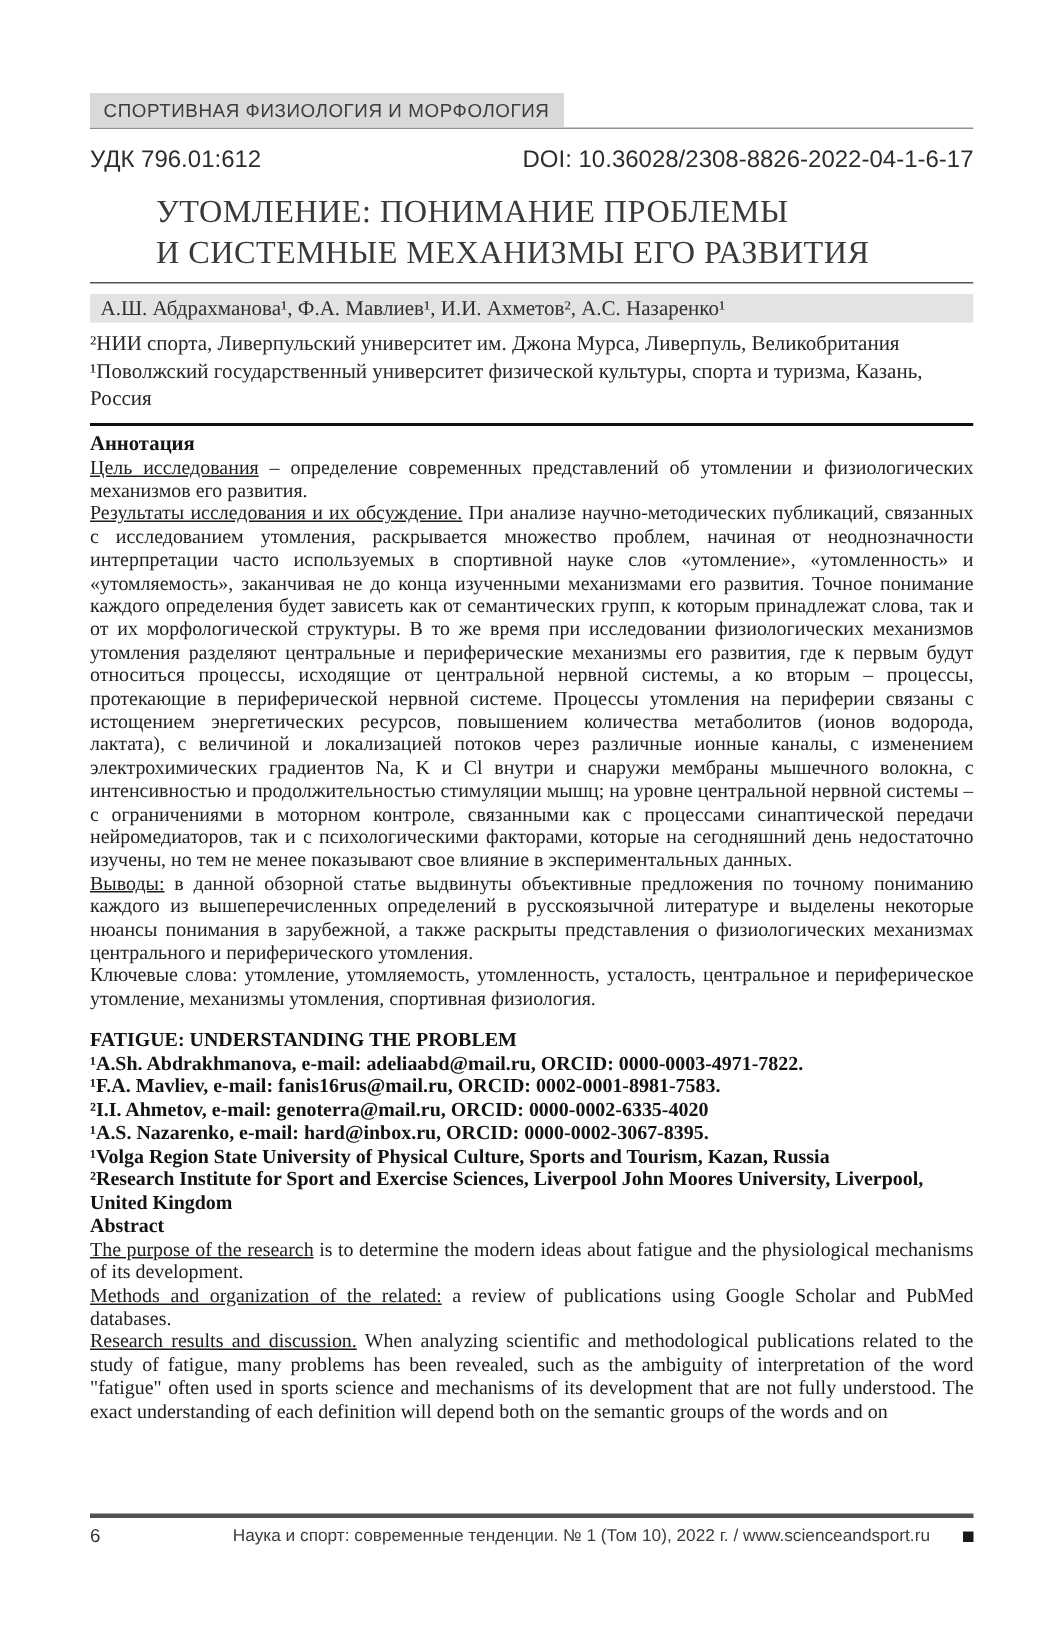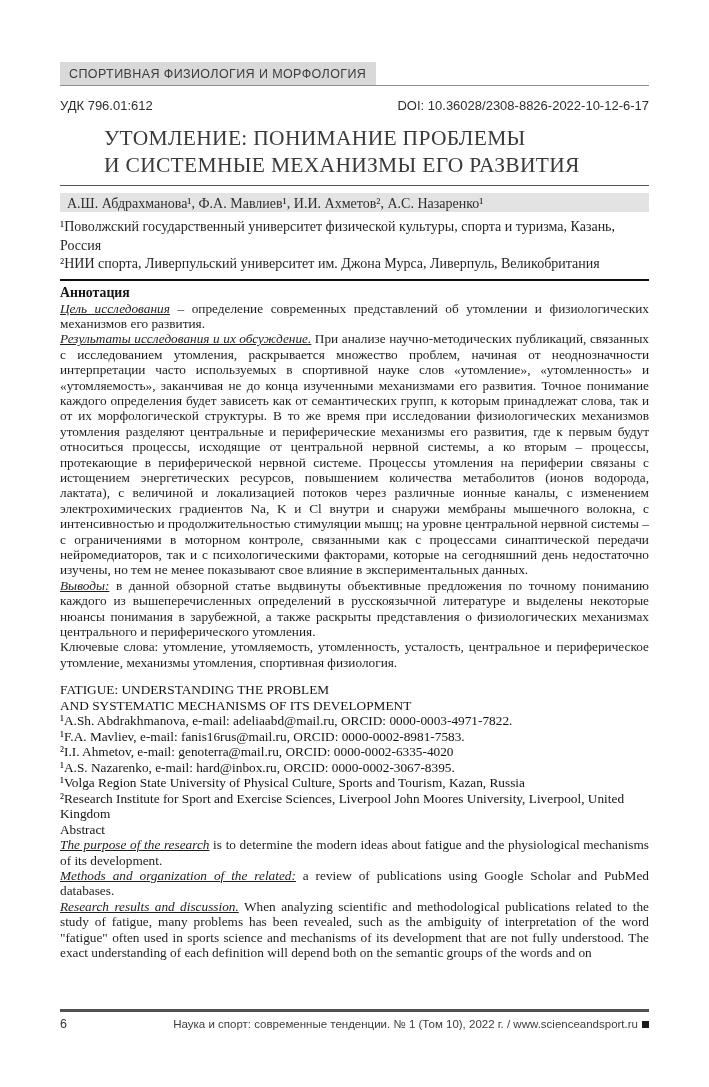--- a/index.html
+++ b/index.html
@@ -11,93 +11,92 @@
   *{margin:0;padding:0;box-sizing:border-box;}
   html,body{width:709px;height:1087px;background:#ffffff;}
   body{font-family:"Liberation Serif","DejaVu Serif",serif;color:var(--text_main);position:relative;overflow:hidden;}
   .content{position:absolute;left:60px;width:589px;top:0;height:1004px;overflow:hidden;}
 
   .band-row{margin-top:62px;border-bottom:1.5px solid #8f8f8f;}
   .band-label{display:inline-block;background:var(--band_bg);padding:5px 10px 4px 9px;
     font-family:"Liberation Sans","DejaVu Sans",sans-serif;font-size:12.5px;letter-spacing:.4px;color:#3c3c3c;vertical-align:bottom;}
 
   .meta-row{display:flex;justify-content:space-between;margin-top:12px;
-    font-family:"Liberation Sans","DejaVu Sans",sans-serif;font-size:13px;color:#2d2d2d;}
+    font-family:"Liberation Sans","DejaVu Sans",sans-serif;font-size:16px;color:#2d2d2d;}
 
   .title{margin-top:12px;font-size:21.5px;line-height:27px;letter-spacing:.3px;color:#3a3a3a;margin-left:44px;}
   .title-rule{margin-top:6px;border-top:1.5px solid #555;}
 
   .authors-bar{margin-top:7px;background:var(--authors_bg);padding:3px 7px 0 7px;font-size:14px;color:#2f2f2f;}
 
   .affiliations{margin-top:6px;font-size:14px;line-height:18.5px;color:#262626;}
 
   .thick-rule{margin-top:5px;border-top:2.5px solid #0f0f0f;}
 
   .abstract-ru{margin-top:4px;}
   .sec-heading{font-weight:bold;font-size:13.8px;line-height:16px;color:#141414;font-family:Liberation Serif, serif;}
   .para{font-size:13.3px;line-height:15.4px;text-align:justify;color:var(--text_main);}
-  .lead.underline{text-decoration:underline;font-style:italic;}
+  .lead.underline{text-decoration:underline;}
   .lead.bold{font-weight:normal;}
 
   .abstract-en{margin-top:12px;}
-  .en-line{font-size:13.3px;line-height:15.5px;font-weight:normal;color:#131313;}
+  .en-line{font-size:13.3px;line-height:15.5px;font-weight:bold;color:#131313;}
 
   .footer{position:absolute;left:60px;width:589px;top:1009px;border-top:3px solid #515151;padding-top:5px;
     display:flex;justify-content:space-between;align-items:center;
     font-family:"Liberation Sans","DejaVu Sans",sans-serif;font-size:11.5px;color:#3c3c3c;}
   .page-num{font-size:12.5px;color:#333;}
-  .footer-right{display:flex;align-items:center;gap:4px;justify-content:flex-end;}
+  .footer-right{display:flex;align-items:center;gap:22px;justify-content:flex-end;}
   .square{width:7px;height:7px;background:#1a1a1a;display:inline-block;}
 </style>
 </head>
 <body>
 
 <div class="content">
 
   <div class="band-row">
     <span class="band-label">СПОРТИВНАЯ ФИЗИОЛОГИЯ И МОРФОЛОГИЯ</span>
   </div>
 
   <div class="meta-row">
     <span>УДК 796.01:612</span>
-    <span>DOI: 10.36028/2308-8826-2022-10-12-6-17</span>
+    <span>DOI: 10.36028/2308-8826-2022-04-1-6-17</span>
   </div>
 
   <div class="title">
     <div>УТОМЛЕНИЕ: ПОНИМАНИЕ ПРОБЛЕМЫ</div>
     <div>И СИСТЕМНЫЕ МЕХАНИЗМЫ ЕГО РАЗВИТИЯ</div>
   </div>
 
   <div class="title-rule"></div>
 
   <div class="authors-bar">А.Ш. Абдрахманова¹, Ф.А. Мавлиев¹, И.И. Ахметов², А.С. Назаренко¹</div>
 
   <div class="affiliations">
+      <div>²НИИ спорта, Ливерпульский университет им. Джона Мурса, Ливерпуль, Великобритания</div>
       <div>¹Поволжский государственный университет физической культуры, спорта и туризма, Казань, Россия</div>
-      <div>²НИИ спорта, Ливерпульский университет им. Джона Мурса, Ливерпуль, Великобритания</div>
     </div>
 
   <div class="thick-rule"></div>
 
   <div class="abstract-ru">
     <div class="sec-heading">Аннотация</div>
     <div>
         <div class="para"><span class="lead underline">Цель исследования</span> – определение современных представлений об утомлении и физиологических механизмов его развития.</div>
         <div class="para"><span class="lead underline">Результаты исследования и их обсуждение.</span> При анализе научно-методических публикаций, связанных с исследованием утомления, раскрывается множество проблем, начиная от неоднозначности интерпретации часто используемых в спортивной науке слов «утомление», «утомленность» и «утомляемость», заканчивая не до конца изученными механизмами его развития. Точное понимание каждого определения будет зависеть как от семантических групп, к которым принадлежат слова, так и от их морфологической структуры. В то же время при исследовании физиологических механизмов утомления разделяют центральные и периферические механизмы его развития, где к первым будут относиться процессы, исходящие от центральной нервной системы, а ко вторым – процессы, протекающие в периферической нервной системе. Процессы утомления на периферии связаны с истощением энергетических ресурсов, повышением количества метаболитов (ионов водорода, лактата), с величиной и локализацией потоков через различные ионные каналы, с изменением электрохимических градиентов Na, K и Cl внутри и снаружи мембраны мышечного волокна, с интенсивностью и продолжительностью стимуляции мышц; на уровне центральной нервной системы – с ограничениями в моторном контроле, связанными как с процессами синаптической передачи нейромедиаторов, так и с психологическими факторами, которые на сегодняшний день недостаточно изучены, но тем не менее показывают свое влияние в экспериментальных данных.</div>
         <div class="para"><span class="lead underline">Выводы:</span> в данной обзорной статье выдвинуты объективные предложения по точному пониманию каждого из вышеперечисленных определений в русскоязычной литературе и выделены некоторые нюансы понимания в зарубежной, а также раскрыты представления о физиологических механизмах центрального и периферического утомления.</div>
         <div class="para"><span class="lead bold">Ключевые слова:</span> утомление, утомляемость, утомленность, усталость, центральное и периферическое утомление, механизмы утомления, спортивная физиология.</div>
       </div>
   </div>
 
   <div class="abstract-en">
     <div class="en-line">FATIGUE: UNDERSTANDING THE PROBLEM</div>
-    <div class="en-line">AND SYSTEMATIC MECHANISMS OF ITS DEVELOPMENT</div>
     <div>
         <div class="en-line">¹A.Sh. Abdrakhmanova, e-mail: adeliaabd@mail.ru, ORCID: 0000-0003-4971-7822.</div>
-        <div class="en-line">¹F.A. Mavliev, e-mail: fanis16rus@mail.ru, ORCID: 0000-0002-8981-7583.</div>
+        <div class="en-line">¹F.A. Mavliev, e-mail: fanis16rus@mail.ru, ORCID: 0002-0001-8981-7583.</div>
         <div class="en-line">²I.I. Ahmetov, e-mail: genoterra@mail.ru, ORCID: 0000-0002-6335-4020</div>
         <div class="en-line">¹A.S. Nazarenko, e-mail: hard@inbox.ru, ORCID: 0000-0002-3067-8395.</div>
       </div>
     <div>
         <div class="en-line">¹Volga Region State University of Physical Culture, Sports and Tourism, Kazan, Russia</div>
         <div class="en-line">²Research Institute for Sport and Exercise Sciences, Liverpool John Moores University, Liverpool, United Kingdom</div>
       </div>
     <div class="en-line">Abstract</div>
     <div>
         <div class="para"><span class="lead underline">The purpose of the research</span> is to determine the modern ideas about fatigue and the physiological mechanisms of its development.</div>

